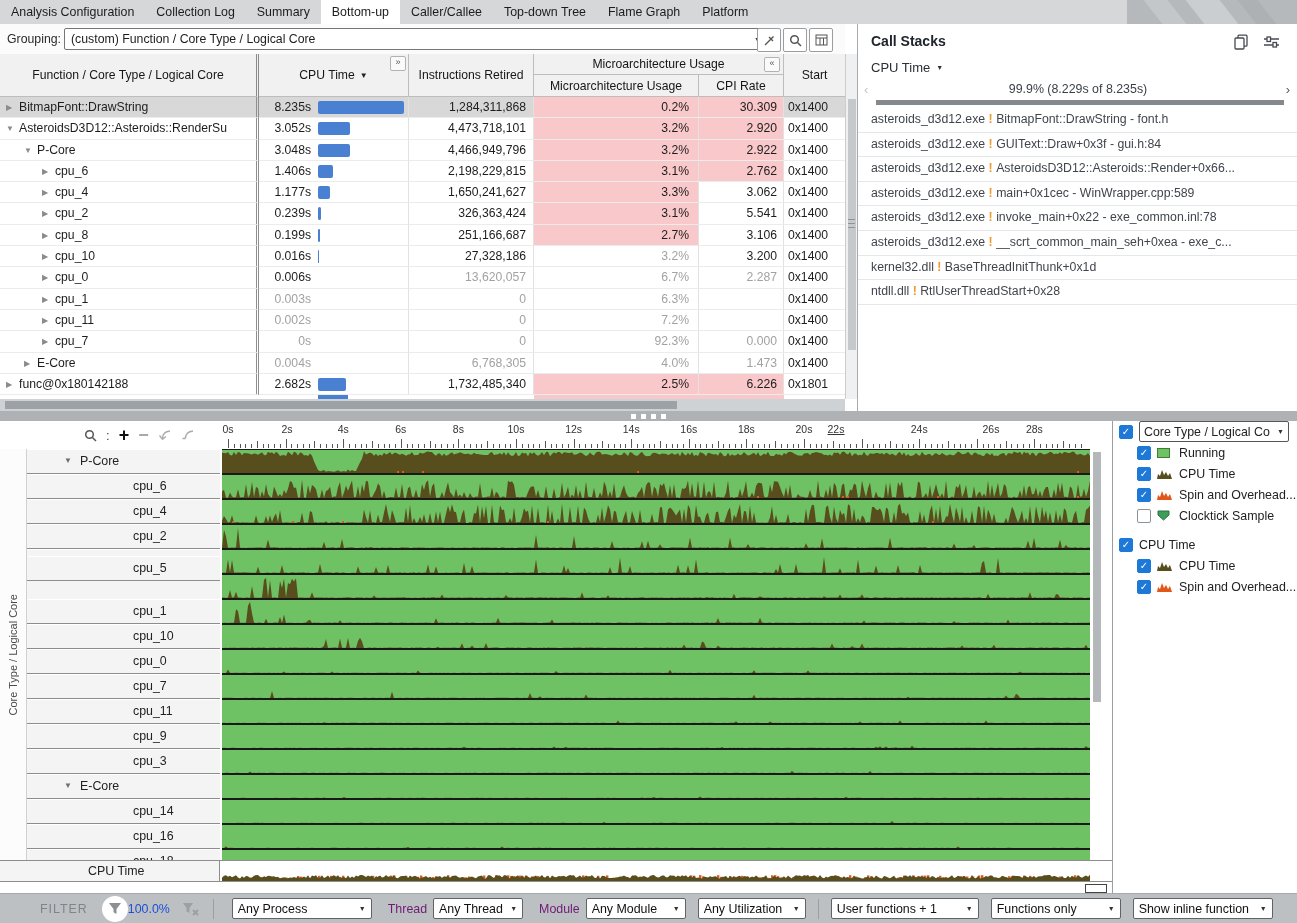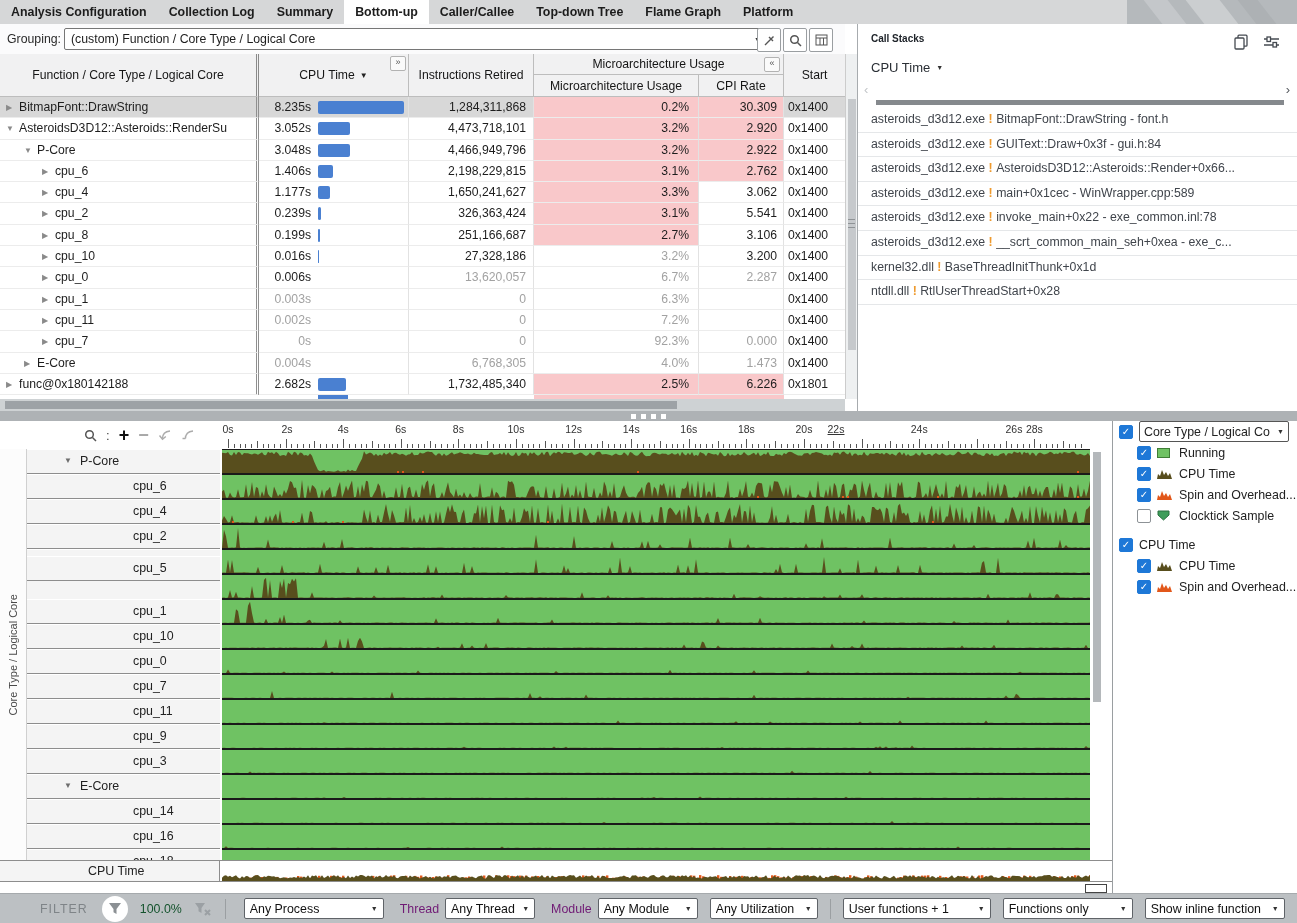--- a/index.html
+++ b/index.html
@@ -1,20 +1,20 @@
 <!DOCTYPE html>
 <html><head>
 <meta charset="utf-8">
 <style>
   html,body{margin:0;padding:0;}
   body{width:1297px;height:923px;overflow:hidden;position:relative;background:#fff;
        font-family:"Liberation Sans",sans-serif;color:#1d1d1d;-webkit-font-smoothing:antialiased;}
   
   .tabbar{position:absolute;left:0;top:0;width:1297px;height:24px;background:#d6d7d8;display:flex;}
-  .tabs{display:flex;height:24px;font-weight:bold;}
+  .tabs{display:flex;height:24px;}
   .tab{padding:0 11px;font-size:12.4px;line-height:24px;color:#1c1c1c;white-space:nowrap;cursor:default;}
   .tab.active{background:#fff;}
   .decor{position:absolute;right:0;top:0;width:170px;height:24px;background:#b5b9bc;overflow:hidden;}
   .decor i{position:absolute;top:-8px;height:40px;display:block;}
   .decor .c1{left:26px;width:24px;background:#c4c7ca;transform:skewX(38deg);}
   .decor .c2{left:68px;width:34px;background:#cbced0;transform:skewX(38deg);}
   .decor .c3{left:120px;width:20px;background:#adb1b4;transform:skewX(38deg);}
   
   .groupbar{position:absolute;left:0;top:24px;width:845px;height:30px;background:#fbfbfc;border-bottom:1px solid #d6d6d6;}
   .glabel{position:absolute;left:7px;top:8px;font-size:12.3px;color:#2a2a2a;}
@@ -62,21 +62,21 @@
   .partialrow .pbar{position:absolute;left:318px;top:0;width:30px;height:4px;background:#4a80d1;}
   .partialrow .pp1{position:absolute;left:534px;top:0;width:165px;height:4px;background:#f9c8ca;}
   .partialrow .pp2{position:absolute;left:699px;top:0;width:85px;height:4px;background:#f9c8ca;}
   .hscroll{position:absolute;left:0;top:345px;width:845px;height:12px;background:#ced2d4;}
   .hscroll .thumb{position:absolute;left:5px;top:2px;width:672px;height:8px;background:#9da2a6;}
   .vscroll{position:absolute;left:845px;top:54px;width:12px;height:345px;background:#eef0f1;border-left:1px solid #cccccc;box-sizing:border-box;}
   .vscroll .thumb{position:absolute;left:2px;top:45px;width:8px;height:251px;background:#c6c9cc;}
   .vscroll .grip{position:absolute;left:2px;width:7px;height:1px;background:#8f9396;}
   
   .callstacks{position:absolute;left:857px;top:24px;width:440px;height:387px;background:#fff;border-left:1px solid #a7abae;box-sizing:border-box;}
-  .cs-title{position:absolute;left:13px;top:9px;font-size:10px;font-weight:bold;color:#20252b;}
+  .cs-title{position:absolute;left:13px;top:9px;font-size:14px;font-weight:bold;color:#20252b;}
   .cs-ico{position:absolute;top:8px;width:20px;height:20px;display:flex;align-items:center;justify-content:center;}
   .cs-copy{right:46px;}
   .cs-tune{right:16px;}
   .cs-metric{position:absolute;left:13px;top:36px;font-size:13px;color:#2a2f35;display:flex;align-items:center;gap:6px;}
   .cs-nav{position:absolute;left:0;top:58px;width:440px;height:18px;font-size:12.4px;color:#3a3f45;}
   .cs-prev{position:absolute;left:6px;top:0;color:#c3c6c9;font-size:13px;}
   .cs-next{position:absolute;right:8px;top:0;color:#55595e;font-size:13px;}
   .cs-navtext{position:absolute;left:0;width:440px;text-align:center;top:0;}
   .cs-bar{position:absolute;left:18px;top:76px;width:408px;height:5px;background:#85898d;}
   #frames{position:absolute;left:0;top:84px;width:440px;}
@@ -123,21 +123,21 @@
   .lsel{flex:1;margin-right:8px;height:19px;border:1px solid #555;border-radius:2px;background:#fff;display:flex;align-items:center;
         justify-content:space-between;padding:0 4px;overflow:hidden;}
   .lseltxt{white-space:nowrap;overflow:hidden;}
   .sw{width:13px;height:10px;background:#6fc263;border:1px solid #3f7d36;box-sizing:border-box;}
   .licon{width:16px;display:flex;align-items:center;flex:0 0 auto;}
   
   .filterbar{position:absolute;left:0;top:893px;width:1297px;height:30px;background:#bcc0c3;border-top:1px solid #a6aaad;box-sizing:border-box;
              display:flex;align-items:center;font-size:12.4px;color:#7f8488;white-space:nowrap;overflow:hidden;}
   .f-label{margin-left:40px;letter-spacing:1px;}
   .f-circle{margin-left:14px;width:26px;height:26px;border-radius:50%;background:#fff;display:flex;align-items:center;justify-content:center;flex:0 0 auto;}
-  .f-pct{margin-left:12px;color:#14532d;}
+  .f-pct{color:#1d4ed8;}
   .f-fx{margin-left:12px;display:flex;align-items:center;}
   .f-sep{margin-left:14px;width:1px;height:20px;background:#9b9fa2;flex:0 0 auto;}
   .fsel{height:21px;border:1px solid #5f6368;border-radius:2px;background:#fff;color:#111;display:flex;align-items:center;
         justify-content:space-between;padding:0 5px;box-sizing:border-box;flex:0 0 auto;overflow:hidden;}
   .fsel span{overflow:hidden;white-space:nowrap;}
   .f-lbl{margin-left:16px;color:#701a75;text-align:center;}
 </style>
 </head>
 <body>
 
@@ -434,20 +434,21 @@
         <rect x="4" y="2" width="3.5" height="4.5" fill="#fff"></rect>
         <rect x="10" y="7.5" width="3.5" height="4.5" fill="#fff"></rect>
       </svg>
   </div>
   <div class="cs-metric">
     <span>CPU Time</span>
       <span class="caret">▼</span>
   </div>
   <div class="cs-nav">
     <span class="cs-prev">‹</span>
+    <span class="cs-navtext">99.9% (8.229s of 8.235s)</span>
     <span class="cs-next">›</span>
   </div>
   <div class="cs-bar"></div>
   <div id="frames">
       <div class="frame"><span class="fmod">asteroids_d3d12.exe</span><span class="bang"> ! </span><span class="ffunc">BitmapFont::DrawString - font.h</span></div>
       <div class="frame"><span class="fmod">asteroids_d3d12.exe</span><span class="bang"> ! </span><span class="ffunc">GUIText::Draw+0x3f - gui.h:84</span></div>
       <div class="frame"><span class="fmod">asteroids_d3d12.exe</span><span class="bang"> ! </span><span class="ffunc">AsteroidsD3D12::Asteroids::Render+0x66...</span></div>
       <div class="frame"><span class="fmod">asteroids_d3d12.exe</span><span class="bang"> ! </span><span class="ffunc">main+0x1cec - WinWrapper.cpp:589</span></div>
       <div class="frame"><span class="fmod">asteroids_d3d12.exe</span><span class="bang"> ! </span><span class="ffunc">invoke_main+0x22 - exe_common.inl:78</span></div>
       <div class="frame"><span class="fmod">asteroids_d3d12.exe</span><span class="bang"> ! </span><span class="ffunc">__scrt_common_main_seh+0xea - exe_c...</span></div>
@@ -635,21 +636,21 @@
     <div class="axlab" style="left: 178.8px;">6s</div>
     <div class="axlab" style="left: 236.4px;">8s</div>
     <div class="axlab" style="left: 294px;">10s</div>
     <div class="axlab" style="left: 351.6px;">12s</div>
     <div class="axlab" style="left: 409.2px;">14s</div>
     <div class="axlab" style="left: 466.8px;">16s</div>
     <div class="axlab" style="left: 524.4px;">18s</div>
     <div class="axlab" style="left: 582px;">20s</div>
     <div class="axlab" style="left: 614px; text-decoration: underline;">22s</div>
     <div class="axlab" style="left: 697.2px;">24s</div>
-    <div class="axlab" style="left: 792px;">26s</div>
+    <div class="axlab" style="left: 769px;">26s</div>
     <div class="axlab" style="left: 812.4px;">28s</div>
   </div>
 <div class="vlabel">
     <span>Core Type / Logical Core</span>
   </div>
 <div id="tl-labels">
     <div class="tlrow grp" style="top: 0px;">
       <span class="tri2">▼</span>
       <span class="tltext">P-Core</span>
     </div>

